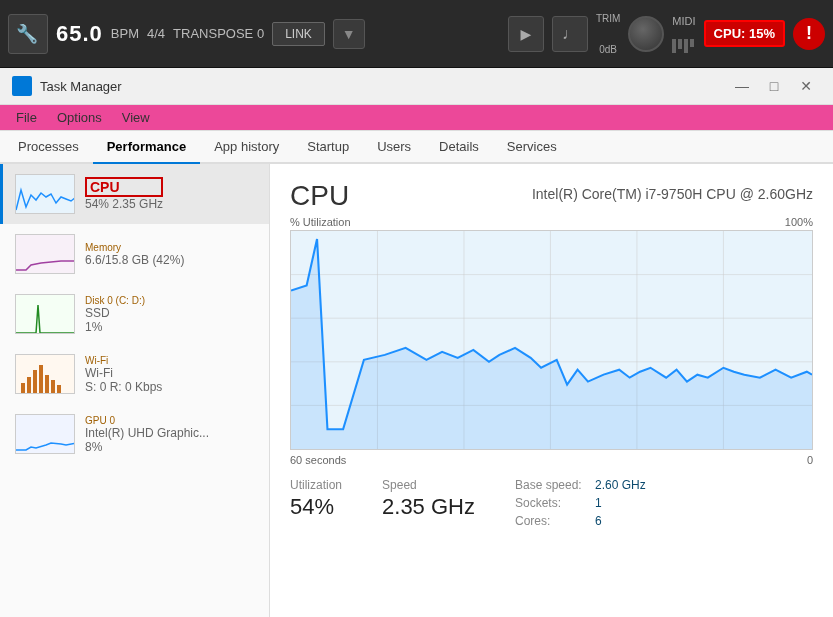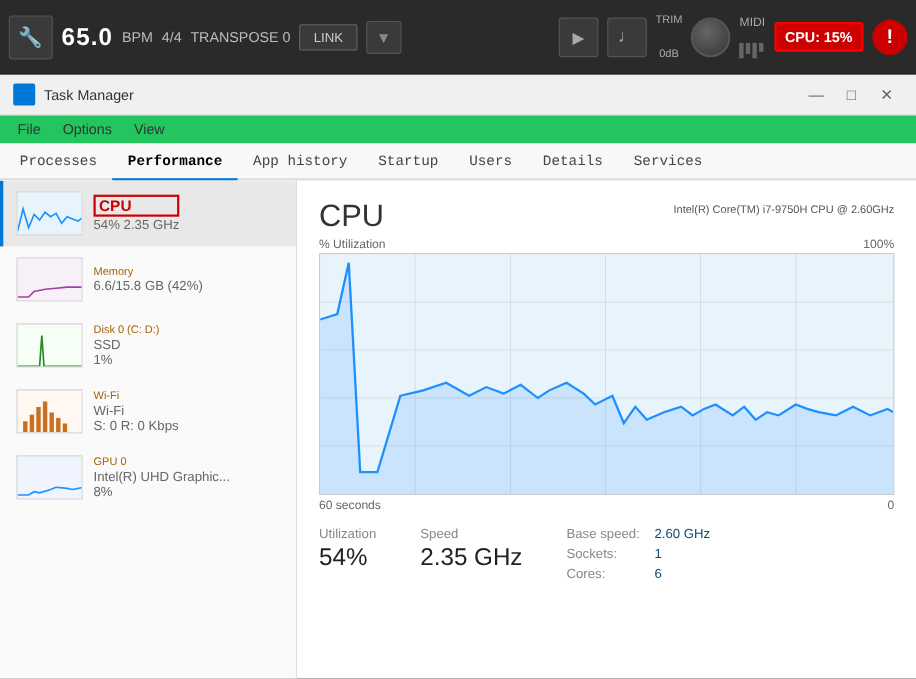--- a/index.html
+++ b/index.html
@@ -155,21 +155,21 @@
       border: none;
       display: flex; align-items: center; justify-content: center;
       font-size: 14px; color: #666; cursor: pointer;
     }
 
     .tm-menubar {
       display: flex;
       padding: 2px 8px;
       gap: 4px;
       border-bottom: 1px solid #ddd;
-      background: #22c55e;
+      background: #ec4899;
     }
     .tm-menu-item {
       padding: 3px 8px;
       font-size: 13px;
       color: #333;
       cursor: pointer;
       border-radius: 2px;
     }
 
     .tm-tabs {
@@ -178,21 +178,20 @@
       background: #f8f8f8;
       padding: 0 4px;
     }
     .tm-tab {
       padding: 8px 14px;
       font-size: 13px;
       color: #444;
       cursor: pointer;
       border-bottom: 2px solid transparent;
       margin-bottom: -2px;
-      font-family: Liberation Mono, monospace;
     }
     .tm-tab.active {
       border-bottom: 2px solid #0078d7;
       color: #000;
       font-weight: 600;
     }
 
     .tm-body {
       display: flex;
       flex: 1;
@@ -246,21 +245,21 @@
       padding: 16px 20px;
       overflow: auto;
     }
     .cpu-header {
       display: flex;
       justify-content: space-between;
       align-items: flex-start;
       margin-bottom: 4px;
     }
     .cpu-title { font-size: 28px; color: #333; font-weight: 300; }
-    .cpu-model { font-size: 10px; color: #555; text-align: left; margin-top: 6px; }
+    .cpu-model { font-size: 14px; color: #555; text-align: left; margin-top: 6px; }
 
     .chart-labels {
       display: flex;
       justify-content: space-between;
       font-size: 11px;
       color: #666;
       margin-bottom: 2px;
     }
     .cpu-chart-container {
       border: 1px solid #ccc;

